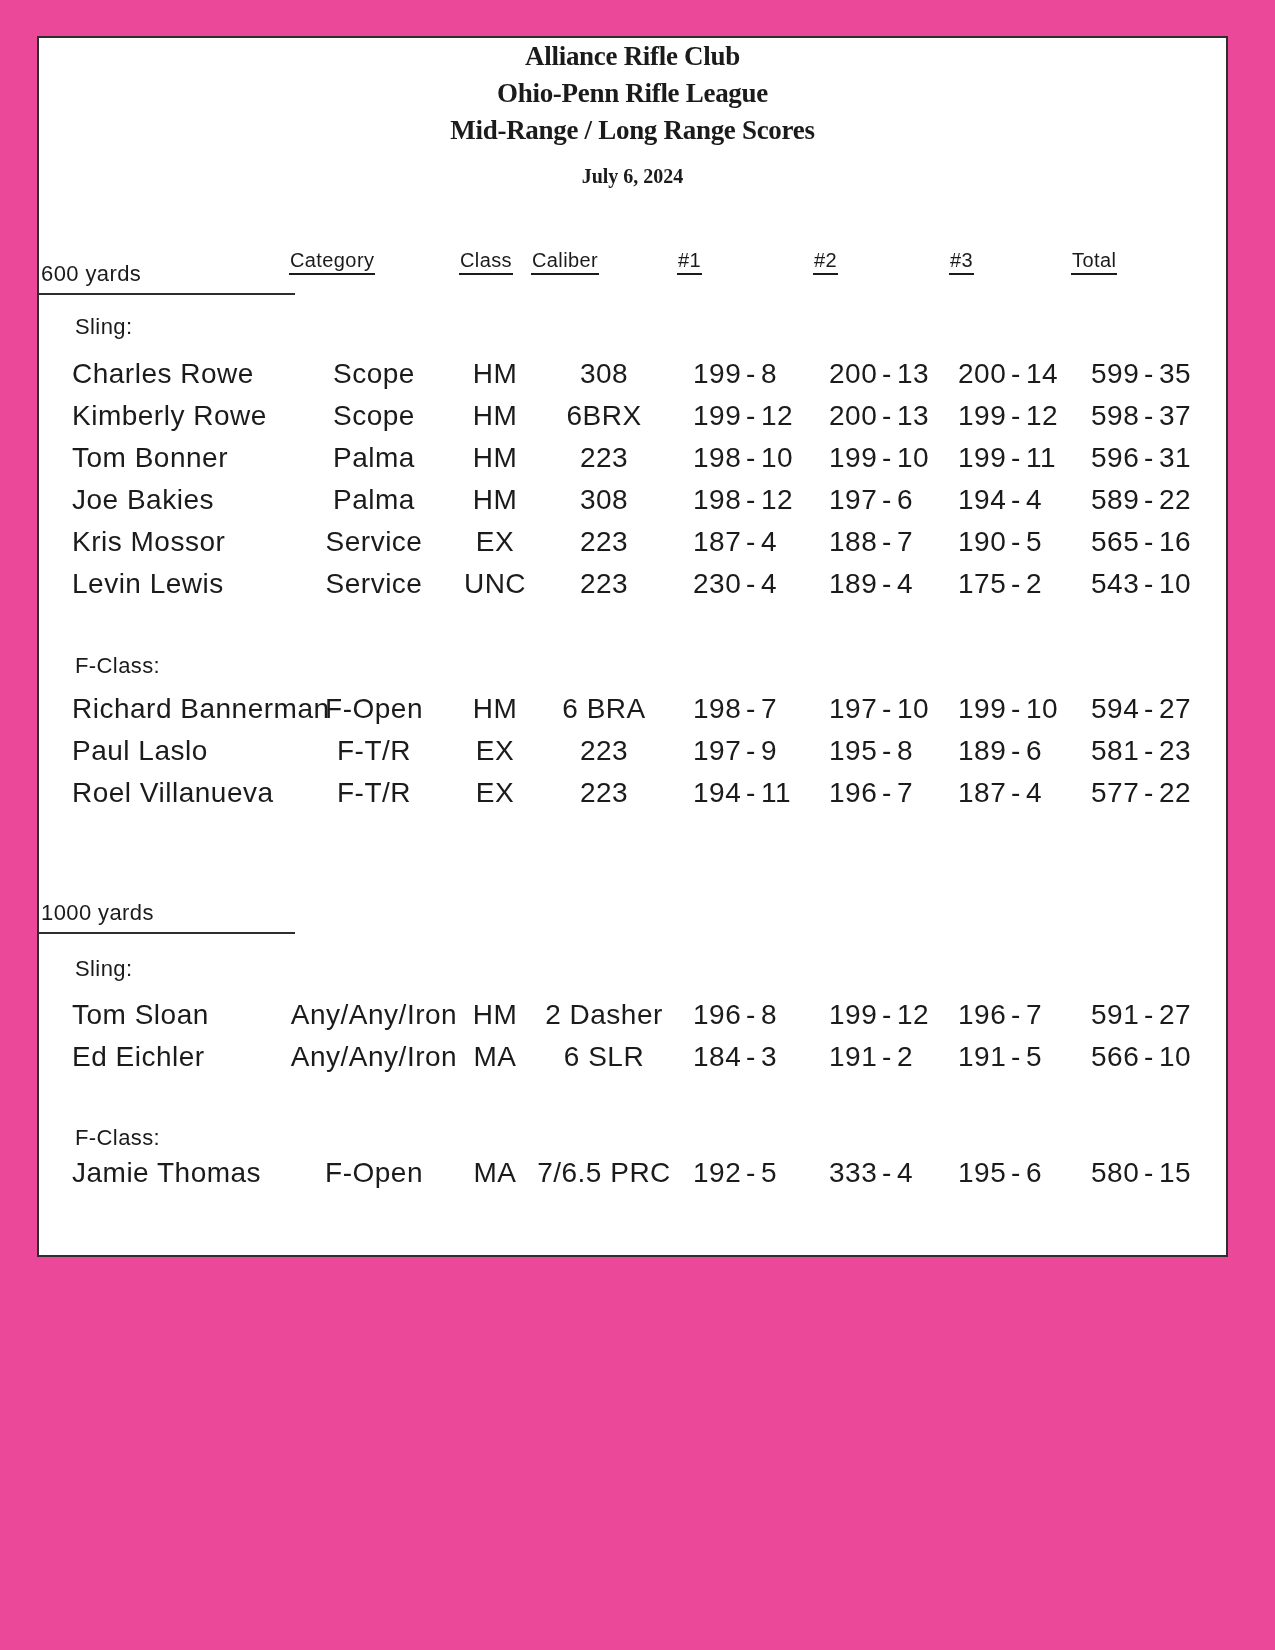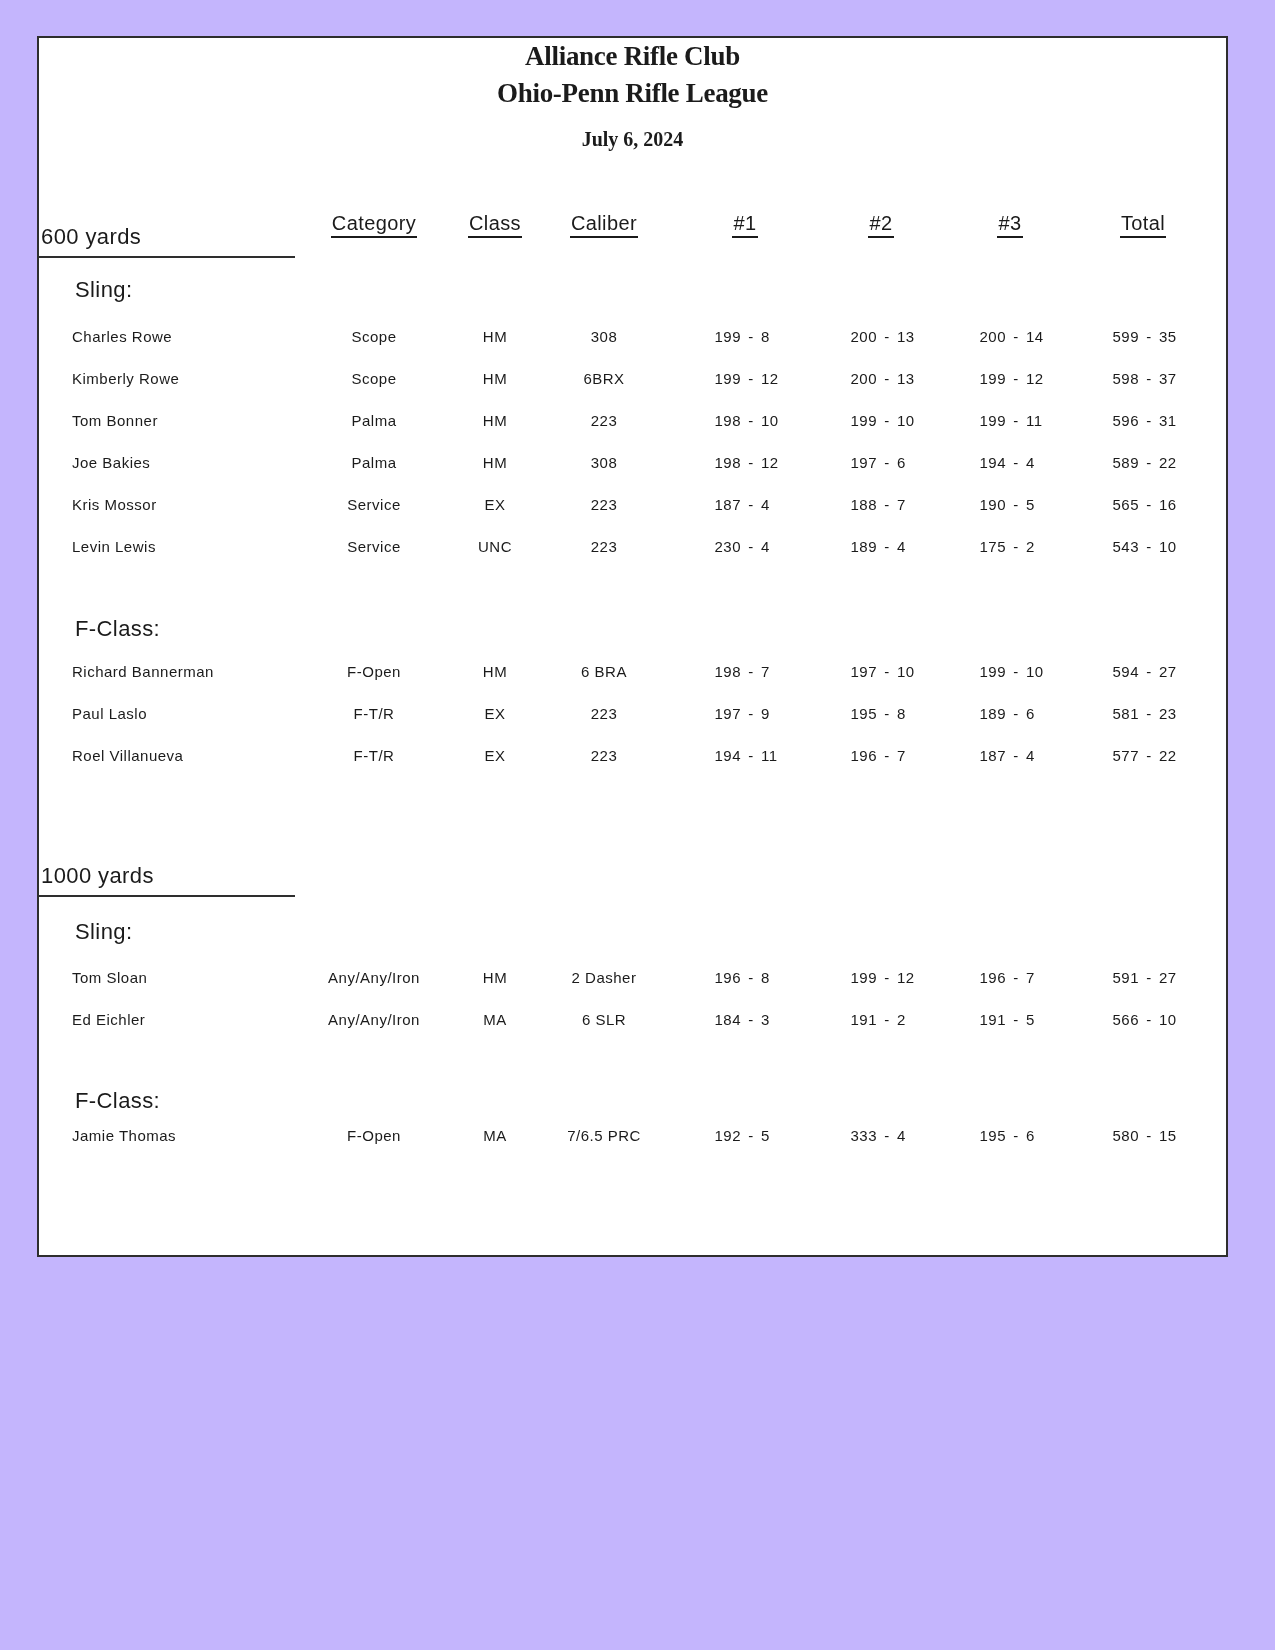--- a/index.html
+++ b/index.html
@@ -1,20 +1,20 @@
 <!DOCTYPE html>
 <html><head>
 <meta charset="utf-8">
 <style>
   html, body { margin: 0; padding: 0; background: #ffffff; }
   .page {
     position: relative;
     width: 1275px;
     height: 1650px;
-    background: #c4b5fd;
+    background: #ec4899;
     font-family: "Liberation Sans", "DejaVu Sans", sans-serif;
     color: #1b1b1b;
     overflow: hidden;
   }
   .box {
     position: absolute;
     left: 37px;
     top: 36px;
     width: 1191px;
     height: 1221px;
@@ -39,21 +39,21 @@
     font-size: 20px;
     line-height: 38px;
   }
   
   .grid {
     display: grid;
     grid-template-columns: 250px 170px 72px 146px 136px 136px 122px 144px;
     align-items: center;
   }
   .header-row { margin-top: 22px; height: 38px; font-size: 20px; }
-  .header-row .hcell { text-align: center; margin-top: 32px; }
+  .header-row .hcell { text-align: left; margin-top: 32px; }
   .header-row .hdr {
     display: inline-block;
     border-bottom: 2px solid #1b1b1b;
     padding: 0 1px 1px 1px;
     letter-spacing: 0.4px;
   }
   
   .sec-label {
     width: 256px;
     line-height: 38px;
@@ -74,21 +74,21 @@
   }
   .g-sling1   { margin-top: 13px; }
   .g-fclass1  { margin-top: 49px; }
   .g-sling2   { margin-top: 16px; }
   .g-fclass2  { margin-top: 48px; }
   
   .rows-600-sling   { margin-top: 12px; }
   .rows-600-fclass  { margin-top: 8px; }
   .rows-1000-sling  { margin-top: 11px; }
   .rows-1000-fclass { margin-top: 0; }
-  .row { height: 30px; margin-bottom: 12px; font-size: 15px; letter-spacing: 0.5px; }
+  .row { height: 30px; margin-bottom: 12px; font-size: 28px; letter-spacing: 0.5px; }
   .row:last-child { margin-bottom: 0; }
   .cell.name { padding-left: 33px; white-space: nowrap; }
   .cell.mid  { text-align: center; white-space: nowrap; }
   .cell.score { text-align: center; }
   .triplet {
     display: inline-grid;
     grid-template-columns: 48px 20px 36px;
     vertical-align: baseline;
   }
   .triplet .num  { text-align: right; }
@@ -97,20 +97,21 @@
 </style>
 </head>
 <body>
 
 <div class="page">
   <div class="box">
 
     <div class="titles">
       <div class="title-line">Alliance Rifle Club</div>
       <div class="title-line">Ohio-Penn Rifle League</div>
+      <div class="title-line">Mid-Range / Long Range Scores</div>
     </div>
 
     <div class="date-line">July 6, 2024</div>
 
     <div class="grid header-row">
       <div class="hcell"></div>
       <div class="hcell"><span class="hdr">Category</span></div>
       <div class="hcell"><span class="hdr">Class</span></div>
       <div class="hcell"><span class="hdr">Caliber</span></div>
       <div class="hcell"><span class="hdr">#1</span></div>

